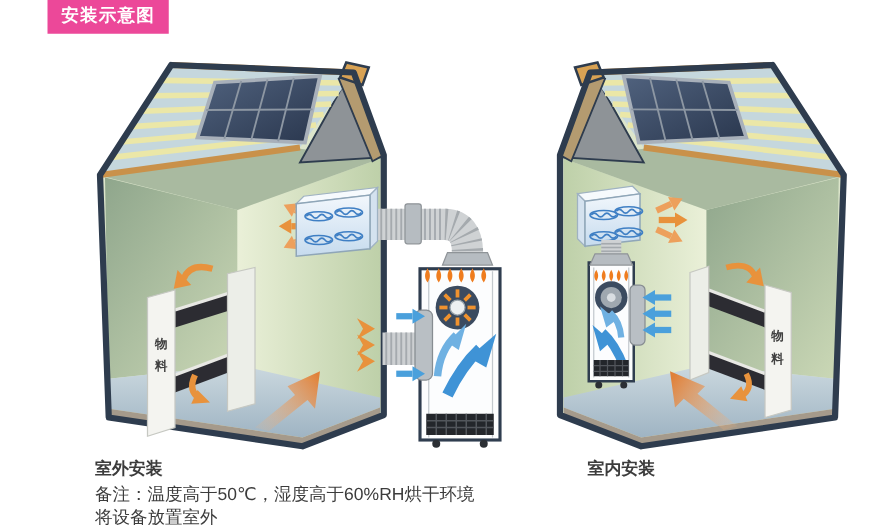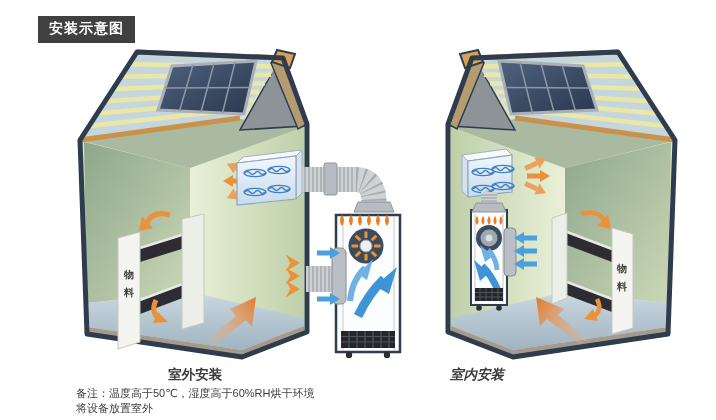--- a/index.html
+++ b/index.html
@@ -1,23 +1,23 @@
 <!DOCTYPE html>
 <html><head>
 <meta charset="utf-8">
 <style>
   html,body{margin:0;padding:0;background:#fff;}
   .stage{position:relative;width:716px;height:420px;background:#ffffff;overflow:hidden;
          font-family:"Liberation Sans","DejaVu Sans",sans-serif;}
-  .badge{position:absolute;left:38px;top:16px;background:#404040;color:#fff;
+  .badge{position:absolute;left:38px;top:0;background:#ec4899;color:#fff;
          font-size:14px;font-weight:bold;letter-spacing:1px;padding:4px 11px 5px;}
   .caption{position:absolute;top:366px;color:#3a3a3a;}
-  .caption.left{left:76px;} .caption.right{left:450px;font-style:italic;}
-  .caption .cap-title{font-size:13.5px;font-weight:bold;margin:0 0 2px 0;color:#3c3c3c;text-align:center;}
-  .caption .cap-note{font-size:11px;line-height:1.32;color:#3c3c3c;}
+  .caption.left{left:76px;} .caption.right{left:470px;}
+  .caption .cap-title{font-size:13.5px;font-weight:bold;margin:0 0 2px 0;color:#3c3c3c;}
+  .caption .cap-note{font-size:14px;line-height:1.32;color:#3c3c3c;}
   svg{position:absolute;left:0;top:0;}
   svg text.shelf{font-size:10px;font-weight:bold;fill:#3f3f3f;text-anchor:middle;}
 </style>
 </head>
 <body>
 
 <div class="stage">
 
   <div class="badge">
     <span>安装示意图</span>

